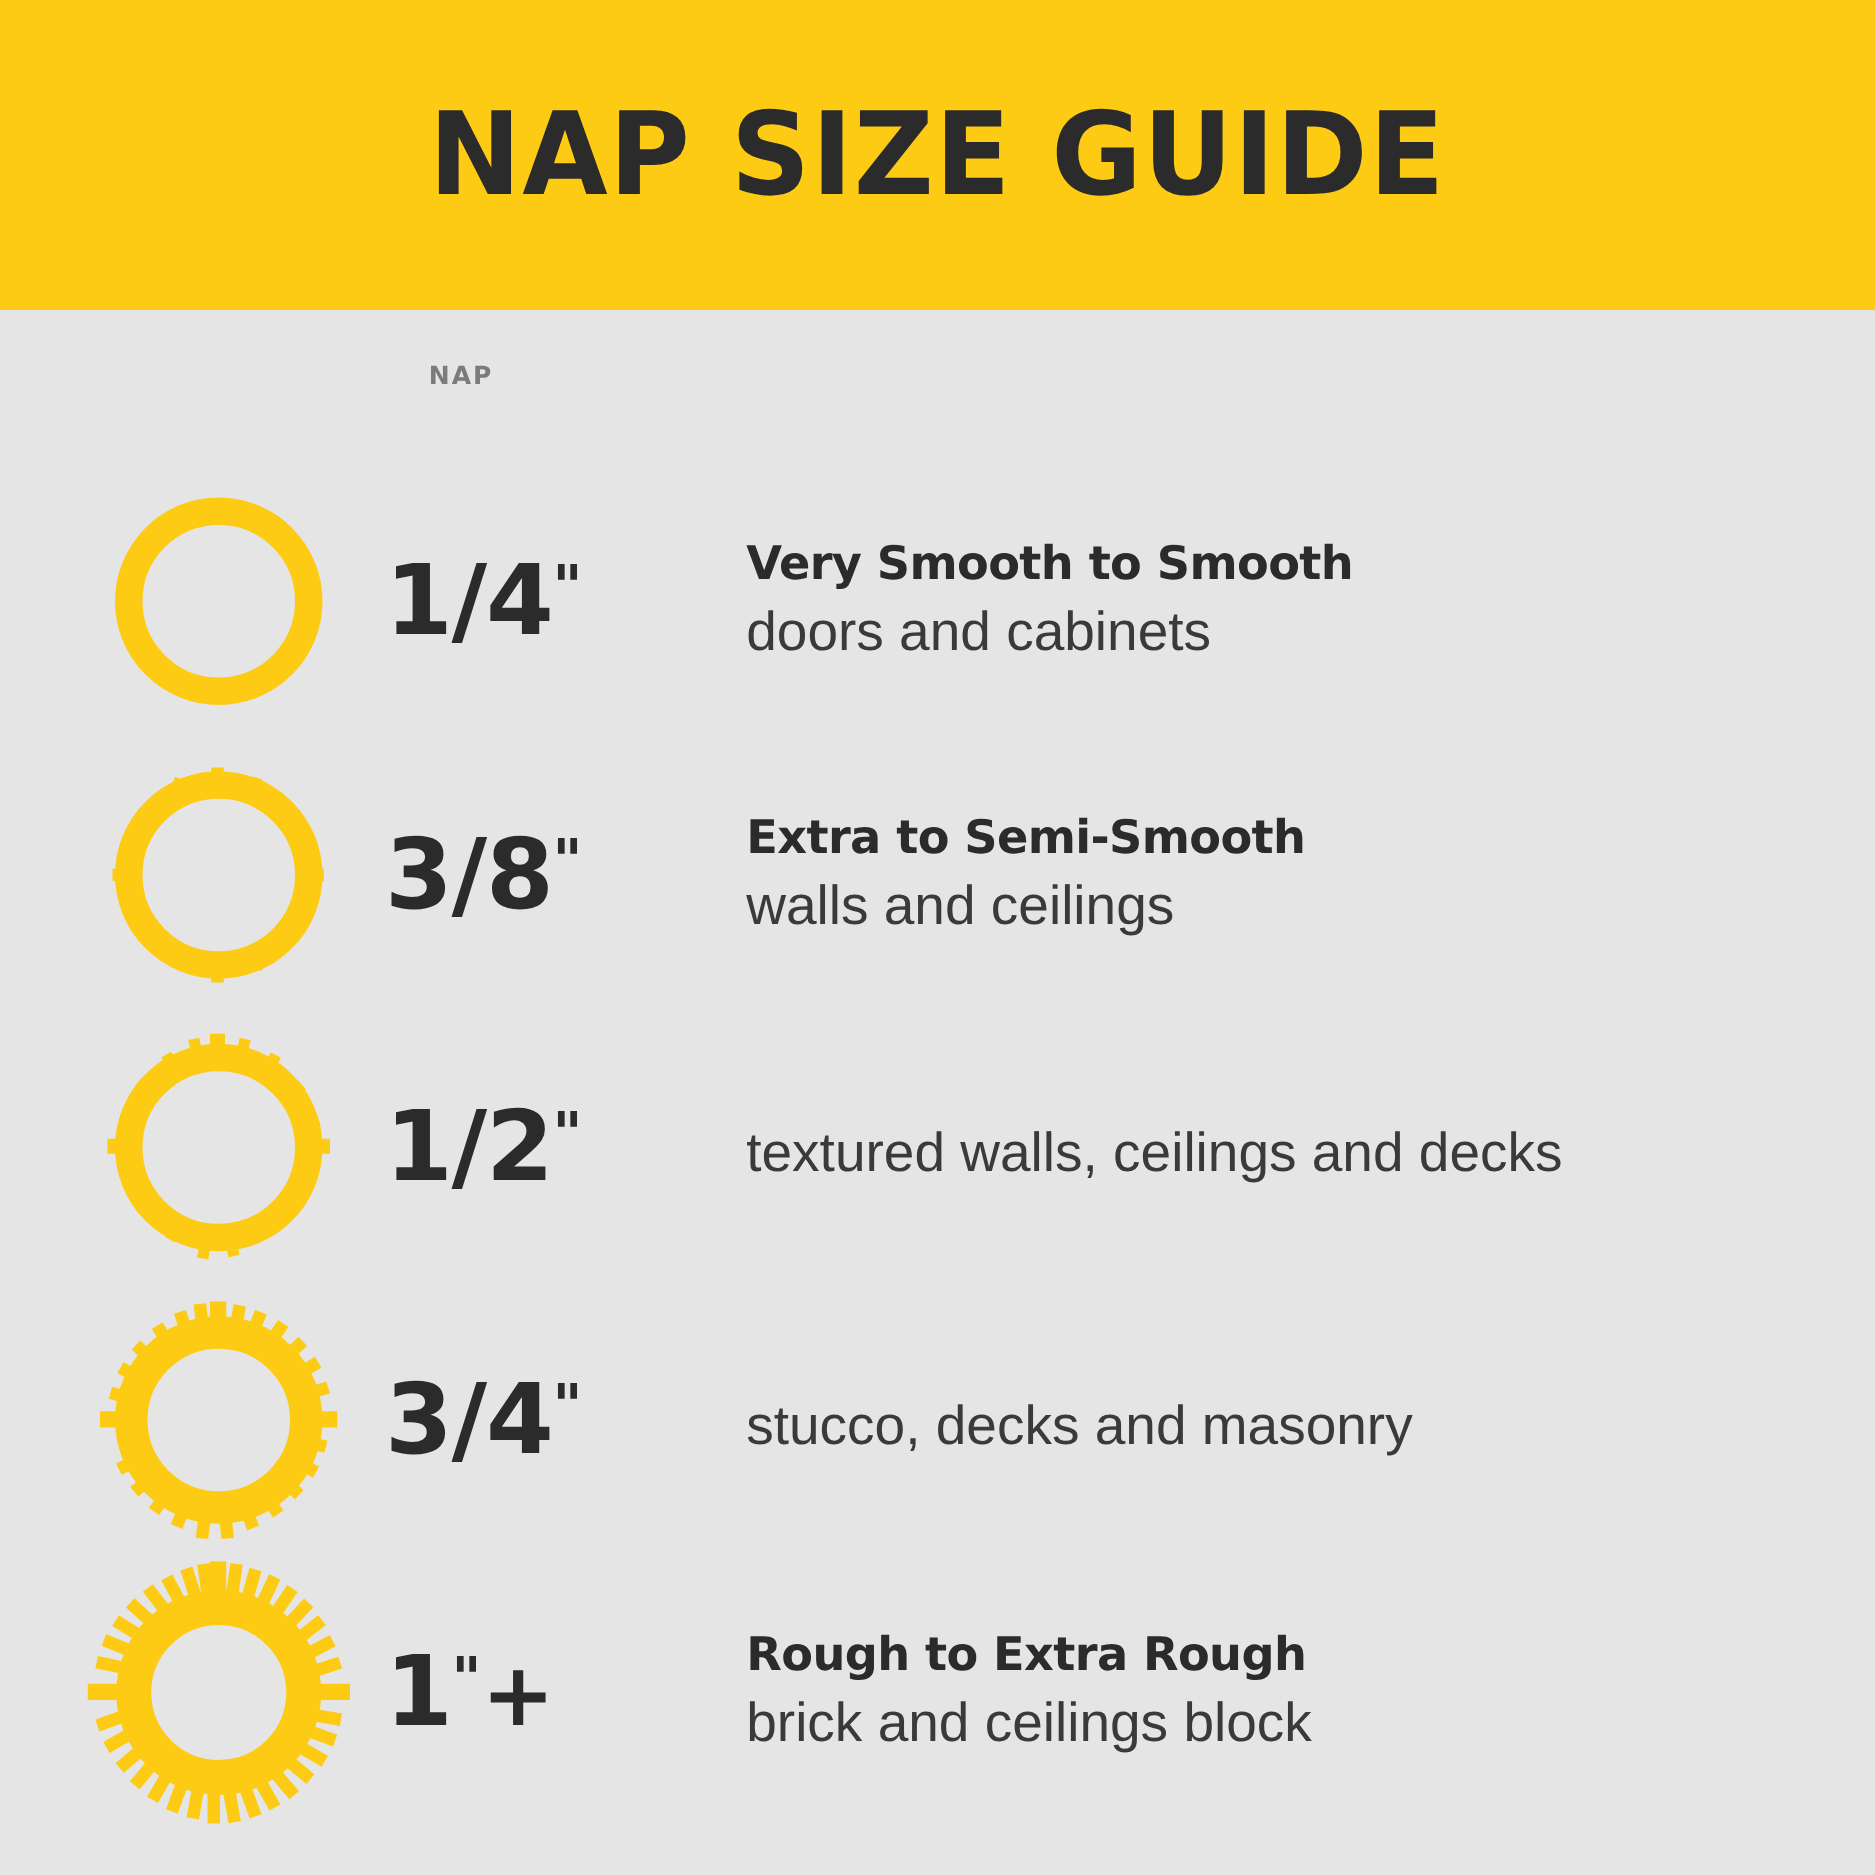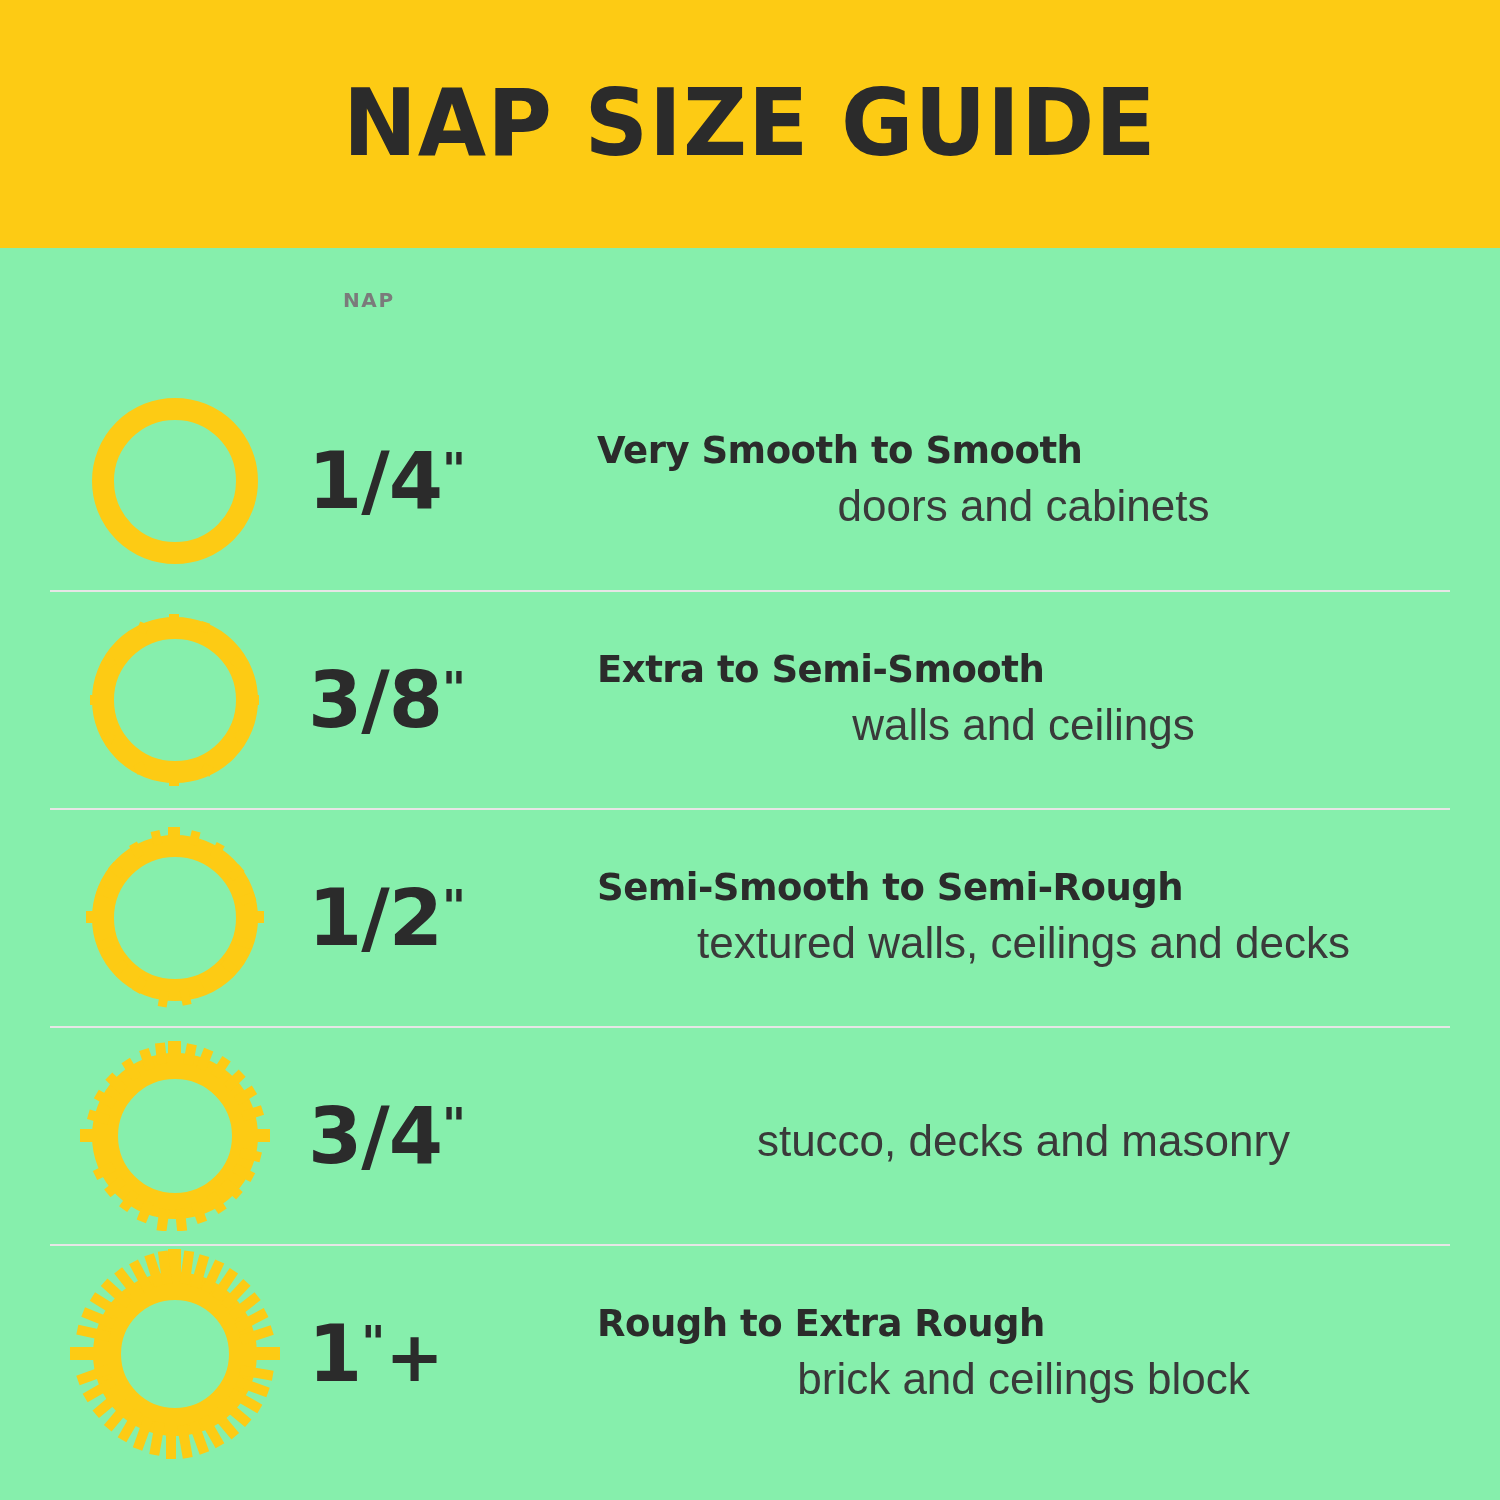--- a/index.html
+++ b/index.html
@@ -10,21 +10,21 @@
   body {
     width: 1500px;
     height: 1500px;
     font-family: "Liberation Sans", sans-serif;
     overflow: hidden;
   }
   .page {
     position: relative;
     width: 1500px;
     height: 1500px;
-    background: #86efac;
+    background: #e5e5e5;
   }
 
   
   .header {
     position: absolute;
     top: 0;
     left: 0;
     width: 1500px;
     height: 248px;
     background: #FDCB14;
@@ -136,21 +136,20 @@
     white-space: nowrap;
   }
   .surface-sub {
     font-family: "Liberation Sans", sans-serif;
     font-weight: normal;
     font-size: 44px;
     color: #3a3a3a;
     line-height: 1.15;
     margin-top: 10px;
     white-space: nowrap;
-    text-align: center;
   }
 
   svg { display: block; }
 </style>
 </head>
 <body>
 
 <div class="page">
 
   <div class="header">
@@ -227,21 +226,20 @@
             <rect x="6" y="88" width="16" height="12"></rect>
             <rect x="20" y="62" width="9" height="15" transform="rotate(290 24 69)"></rect>
             <rect x="32" y="40" width="9" height="15" transform="rotate(310 36 47)"></rect>
             <rect x="52" y="20" width="9" height="15" transform="rotate(330 56 27)"></rect>
             <rect x="72" y="8" width="9" height="14" transform="rotate(348 76 15)"></rect>
           </g>
         </svg>
       </div>
       <div class="nap-cell"><span>1/2</span><span class="unit">"</span></div>
       <div class="surface-cell">
-        <div class="surface-title">Semi-Smooth to Semi-Rough</div>
         <div class="surface-sub">textured walls, ceilings and decks</div>
       </div>
     </div>
 
     <div class="row">
       <div class="roller-cell">
         <svg width="190" height="190" viewBox="0 0 190 190">
           <circle cx="95" cy="95" r="70" fill="none" stroke="#FDCB14" stroke-width="26"></circle>
           <g fill="#FDCB14">
             <rect x="88" y="0" width="13" height="22"></rect>

